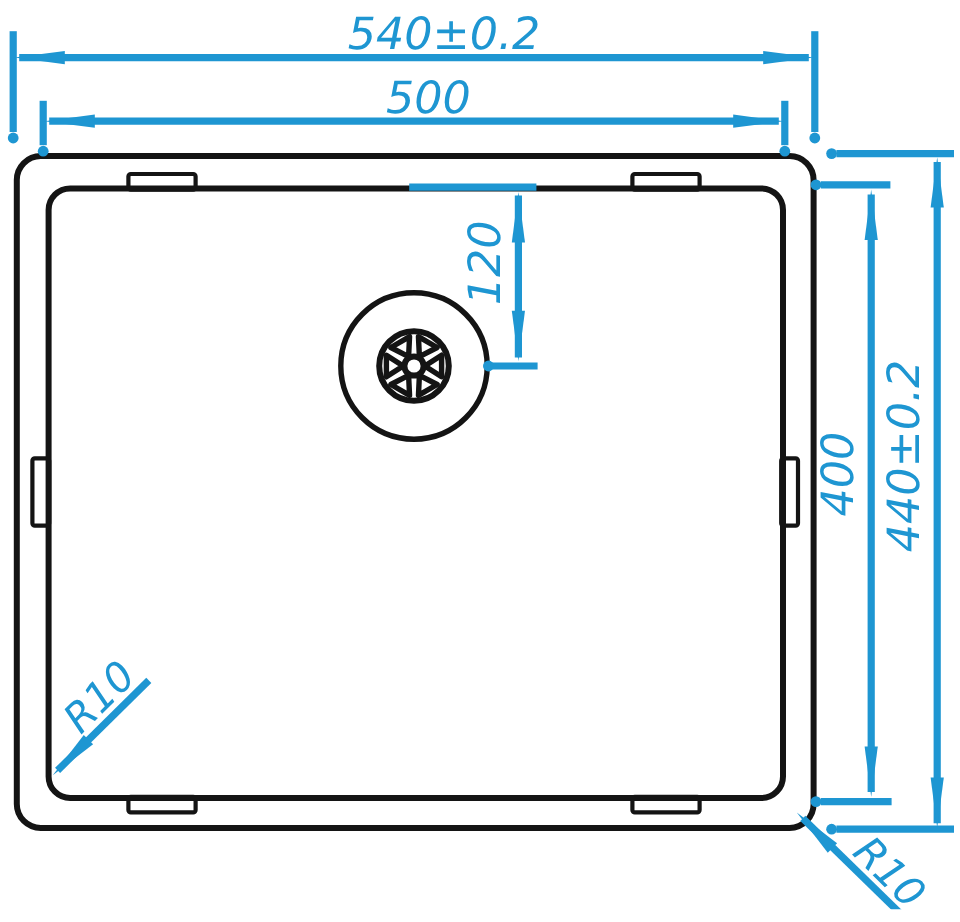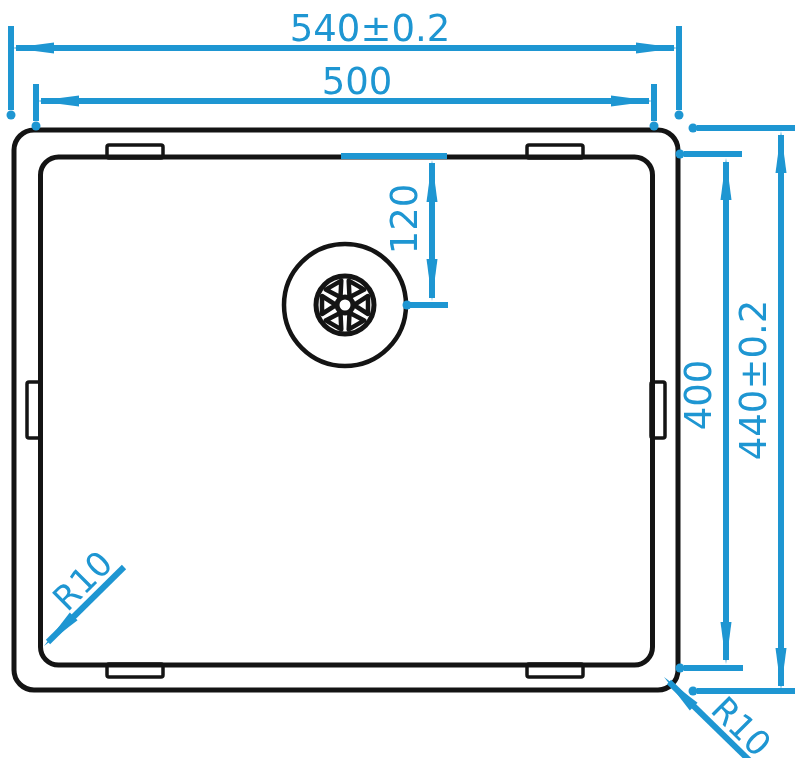--- a/index.html
+++ b/index.html
@@ -1,16 +1,16 @@
 <!DOCTYPE html>
 <html style="--dim: #1e96d2; --ink: #141414; --paper: #ffffff;"><head>
 <meta charset="utf-8">
 <style>
   html,body { margin:0; padding:0; background:#ffffff; }
-  .stage { position:relative; width:800px; height:758px; background:var(--paper,#fff); overflow:hidden; }
+  .stage { position:relative; width:800px; height:758px; background:var(--paper,#fff); overflow:hidden;font-style:italic; }
   svg { display:block; }
   
   .k   { stroke:var(--ink,#141414); fill:none; stroke-width:5; }
   .k45 { stroke:var(--ink,#141414); fill:none; stroke-width:4.5; }
   .tab { fill:#ffffff; stroke:var(--ink,#141414); stroke-width:3.5; }
   .petal { fill:#ffffff; stroke:var(--ink,#141414); stroke-width:4.5; stroke-linejoin:round; }
   
   .d   { stroke:var(--dim,#1e96d2); stroke-width:6; fill:none; }
   .arr { fill:var(--dim,#1e96d2); }
   .dot { fill:var(--dim,#1e96d2); }

